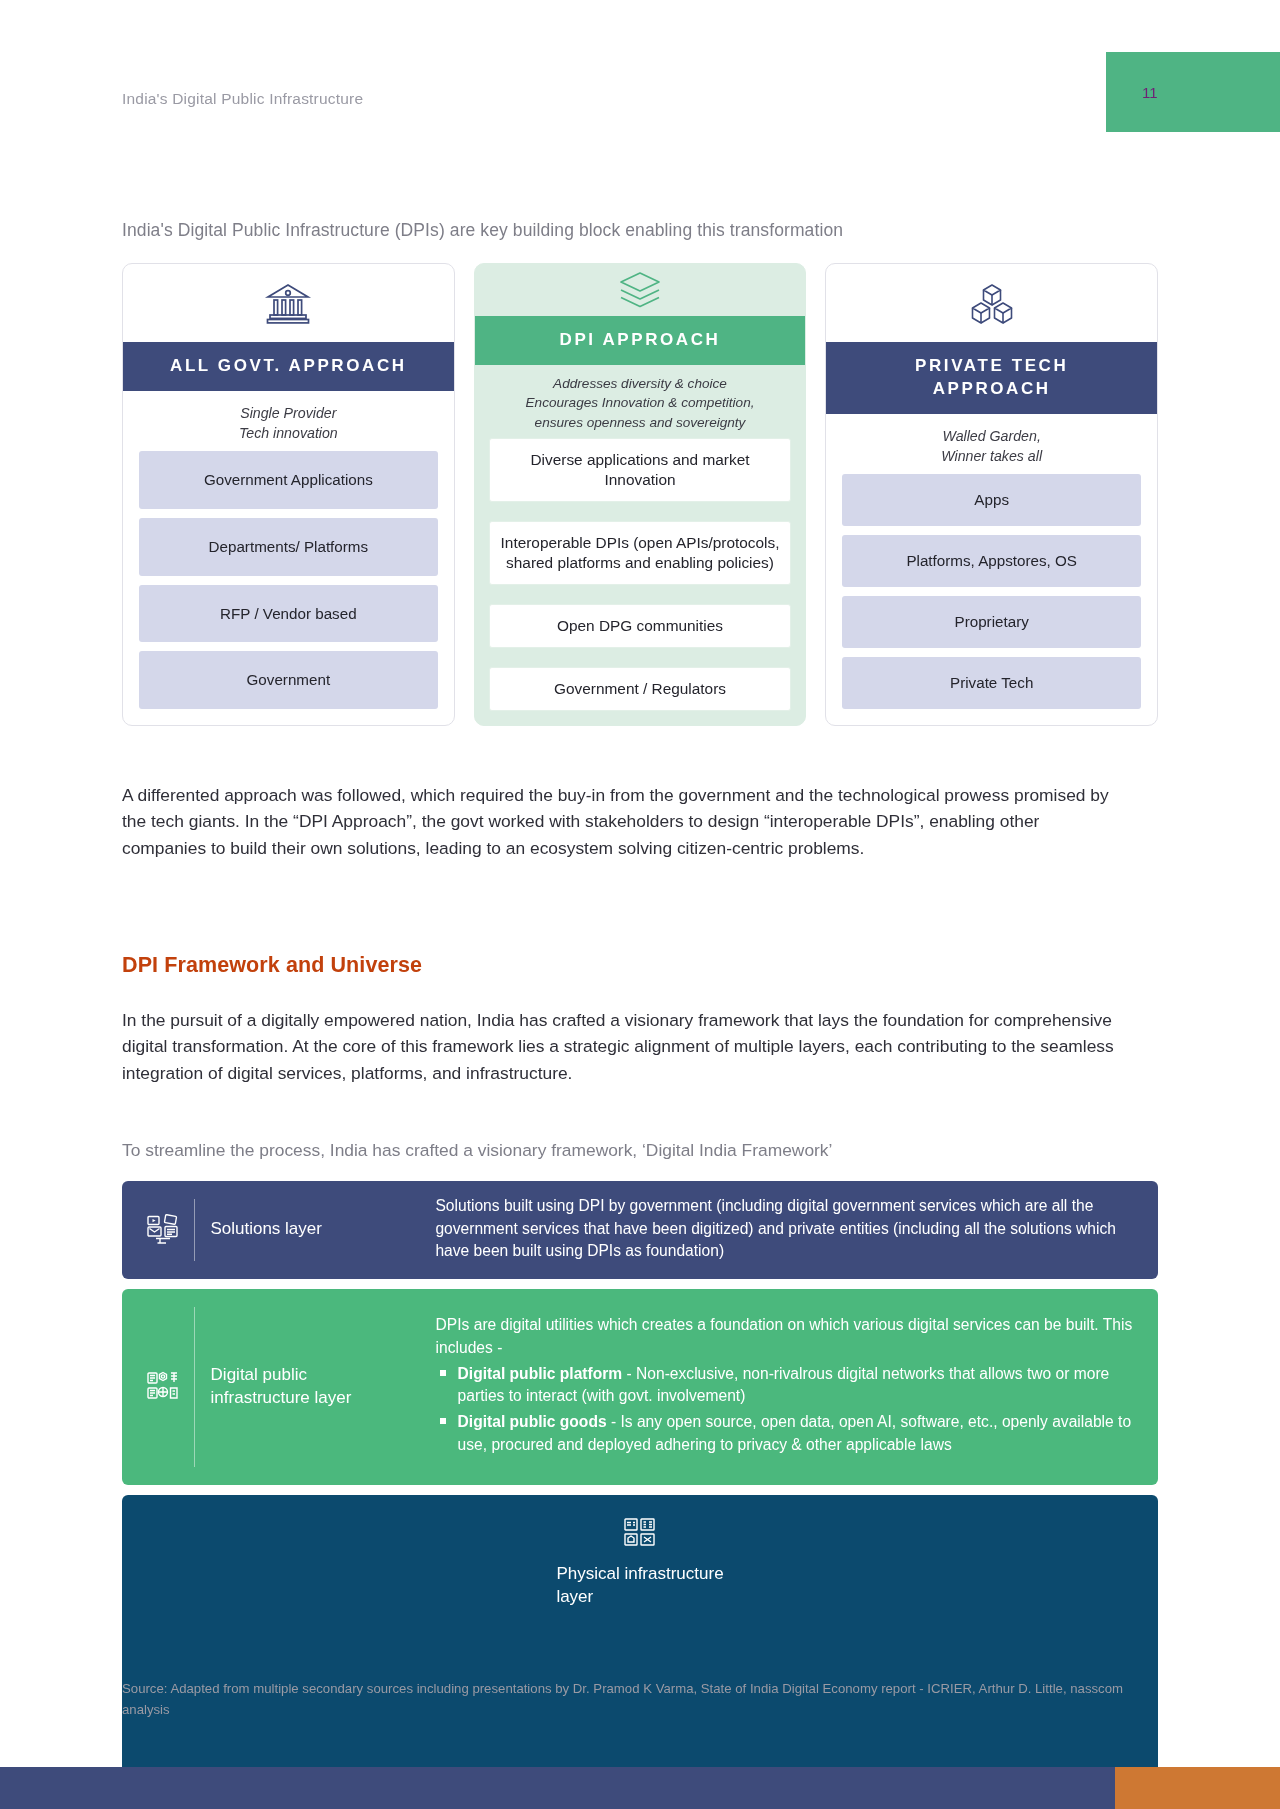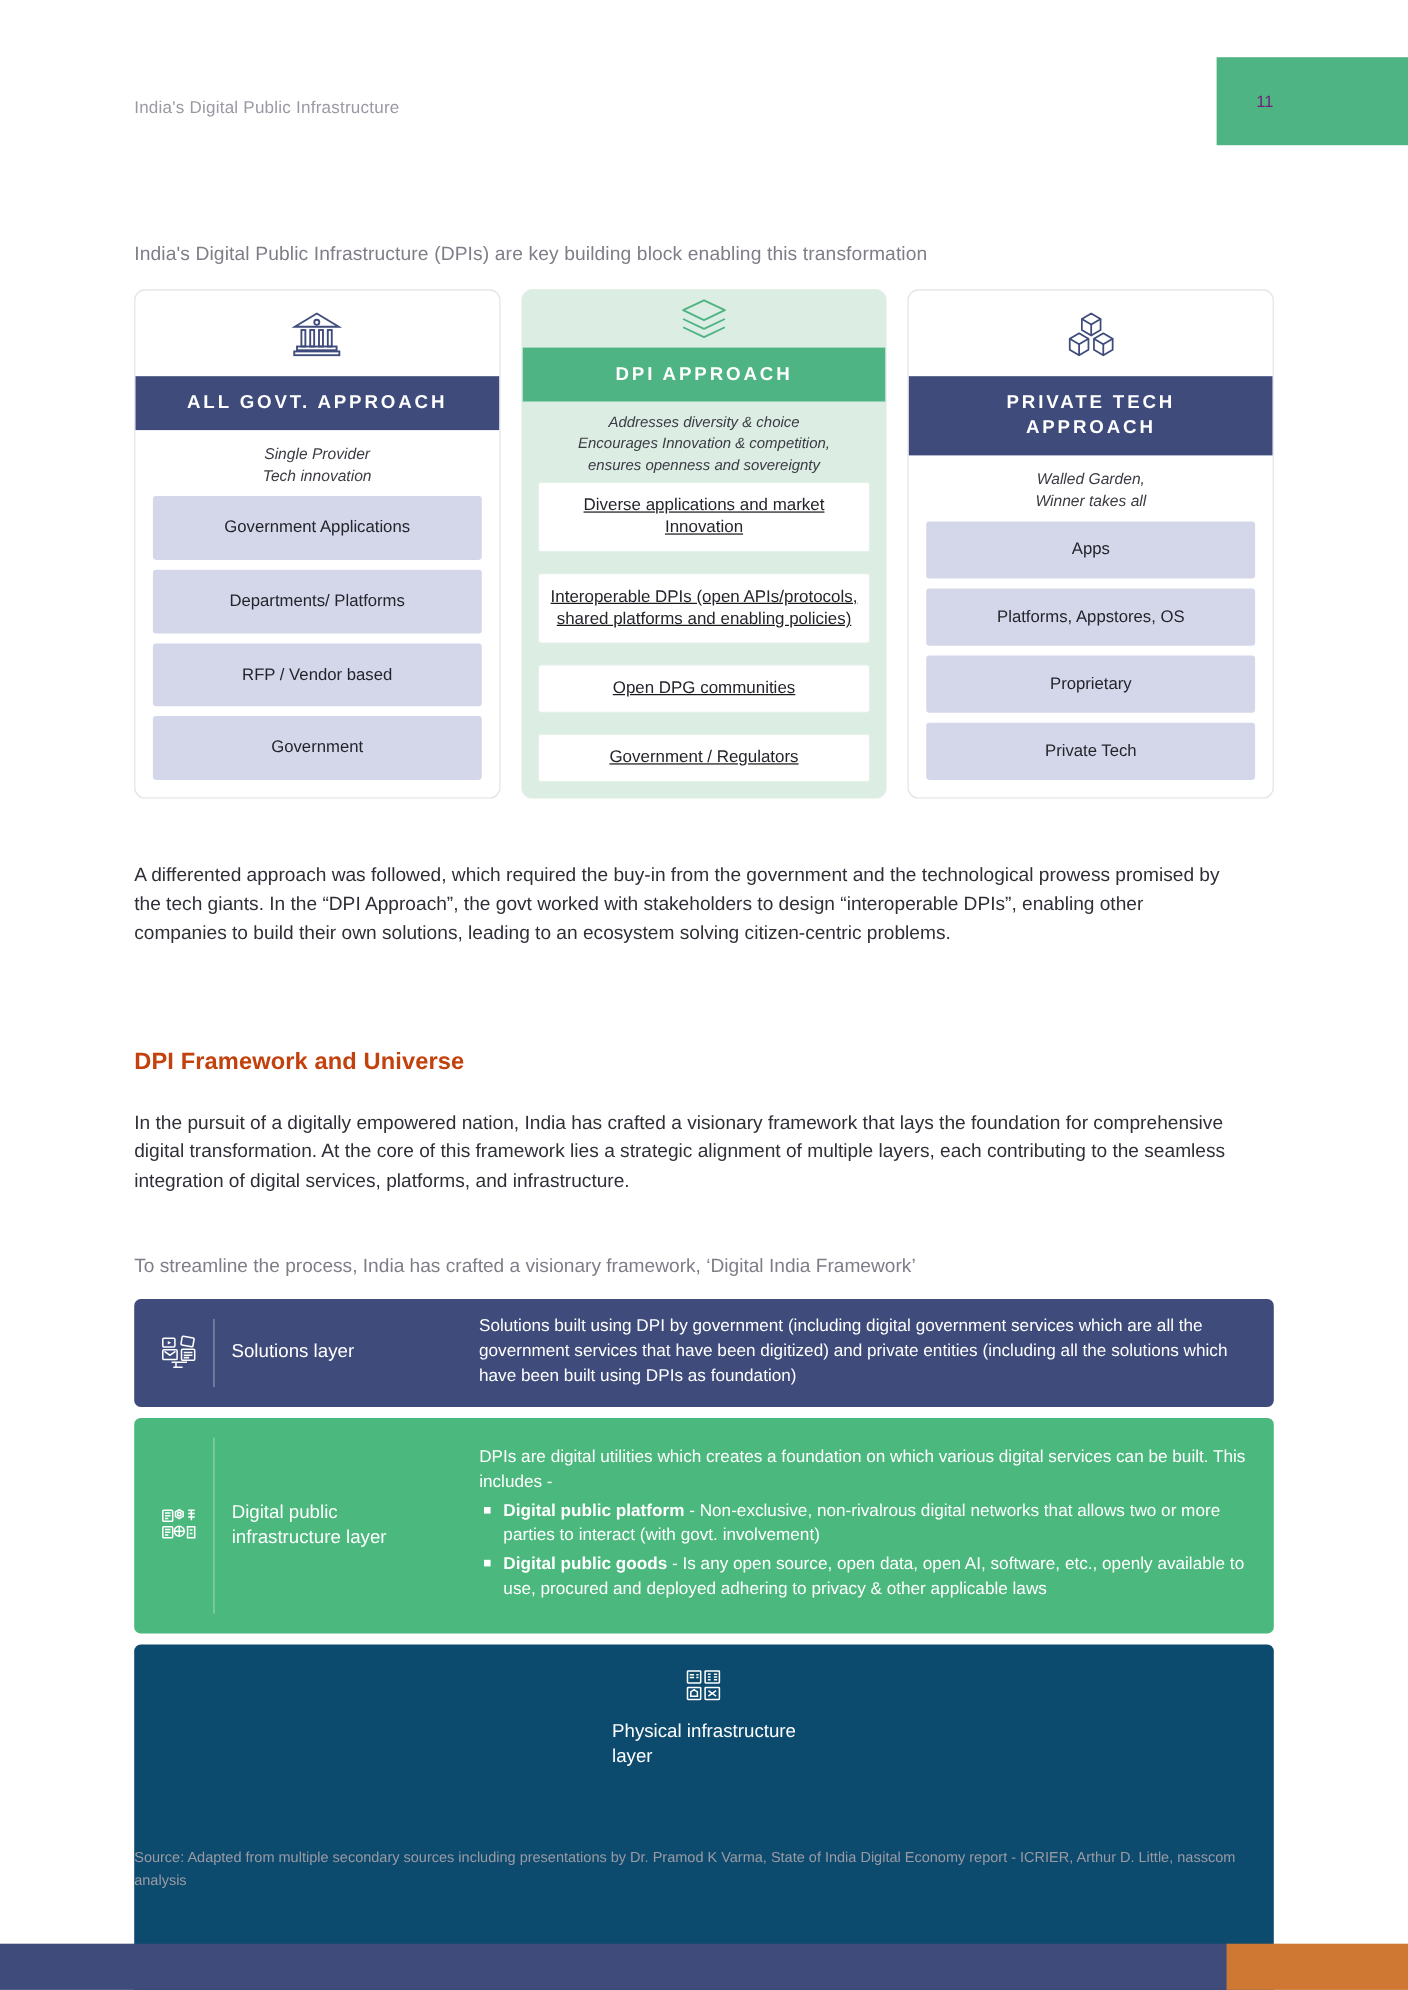--- a/index.html
+++ b/index.html
@@ -65,21 +65,21 @@
 
   .col-sub {
     text-align:center; font-style: italic;
     font-size: 14.2px; color:#3b3b44;
     line-height: 1.42;
     padding: 12px 14px 8px;
   }
   .col-sub.tight { padding: 9px 12px 6px; font-size:13.6px; }
 
   .col-items { padding: 0 16px 16px; display:flex; flex-direction:column; gap: 9px; flex: 1 1 auto; }
-  .col.mint .col-items { padding: 0 14px 14px; gap: 19px; text-decoration: underline; }
+  .col.mint .col-items { padding: 0 14px 14px; gap: 19px; }
 
   .chip {
     background:#D4D7EA;
     border-radius: 3px;
     text-align:center;
     font-size: 15.2px;
     color:#24242c;
     padding: 16px 8px;
     line-height:1.3;
     flex: 1 1 auto;

